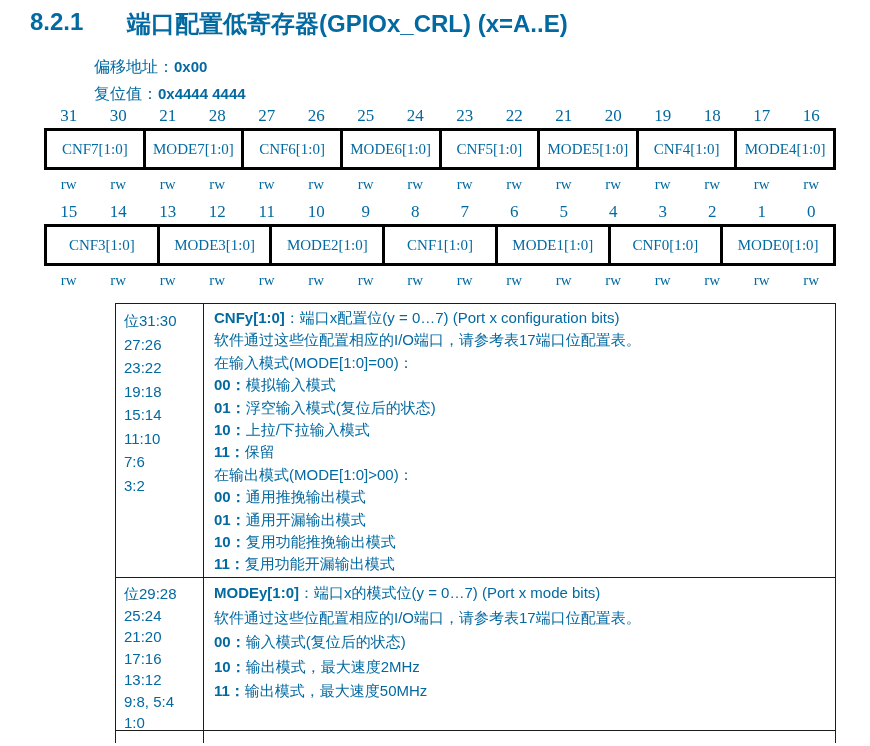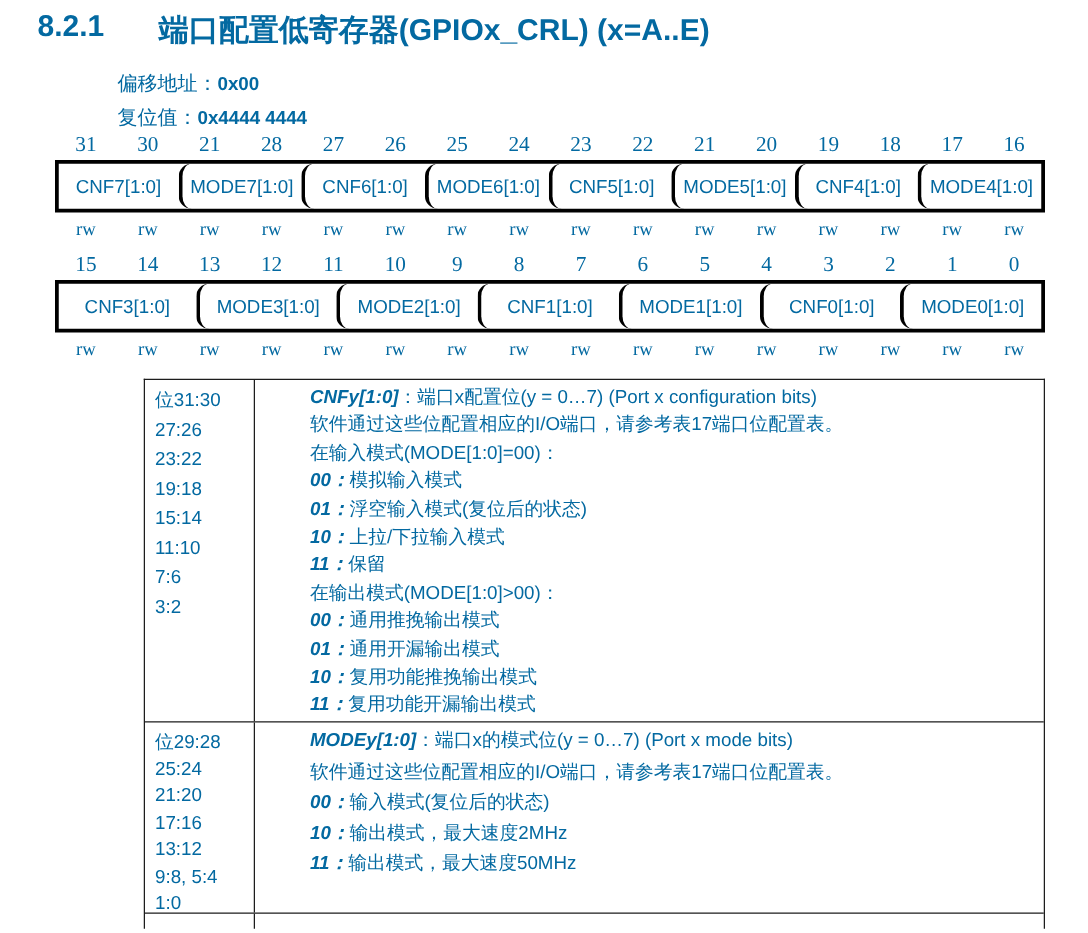--- a/index.html
+++ b/index.html
@@ -17,41 +17,41 @@
   #meta-reset{top:84px;}
 
   
   .reg-group{position:absolute;left:44px;width:792px;}
   #reg-high{top:106px;}
   #reg-low{top:202px;}
   .bits-row{display:flex;height:21px;font-family:"Liberation Serif",serif;font-size:17px;}
   .bits-row span{flex:1;text-align:center;}
   .reg-table{display:flex;border:3px solid #000;height:36px;margin-top:1px;background:#fff;}
   .reg-cell{flex:1;display:flex;align-items:center;justify-content:center;
-            font-family:Liberation Sans, sans-serif;font-size:15px;
-            border-left:3px solid #000;white-space:nowrap;border-radius:10px;}
+            font-family:Liberation Serif, serif;font-size:15px;
+            border-left:3px solid #000;white-space:nowrap;}
   .reg-cell:first-child{border-left:none;}
   .rw-row{display:flex;margin-top:6px;height:18px;font-family:"Liberation Serif",serif;font-size:15px;}
   .rw-row span{flex:1;text-align:center;}
 
   
   .desc-table{position:absolute;left:115px;top:303px;width:719px;
               border:1.5px solid #1c1c1c;border-bottom:none;font-size:15px;}
-  .desc-row{display:flex;border-bottom:1.5px solid #1c1c1c;gap:34px;}
+  .desc-row{display:flex;border-bottom:1.5px solid #1c1c1c;}
   .desc-bits{width:88px;flex:0 0 88px;border-right:1.5px solid #1c1c1c;
              padding:5px 0 0 8px;box-sizing:border-box;}
   .desc-content{flex:1;padding:3px 8px 0 10px;box-sizing:border-box;}
   .desc-row.r1{height:273px;}
   .desc-row.r2{height:152px;}
   .desc-row.r1 .desc-bits{line-height:23.5px;}
   .desc-row.r2 .desc-bits{line-height:21.5px;}
   .desc-row.r1 .desc-content .line{line-height:22.4px;}
   .desc-row.r2 .desc-content .line{line-height:24.6px;}
   .line{white-space:nowrap;}
-  .line .b{font-weight:bold;font-style:italic;}
+  .line .b{font-weight:bold;}
   .desc-stub{display:flex;height:12px;}
   .desc-stub .desc-bits{padding:0;}
 </style>
 </head>
 <body>
 
 <div id="page">
 
   <div class="section-num">8.2.1</div>
   <div class="doc-title">端口配置低寄存器(GPIOx_CRL) (x=A..E)</div>

